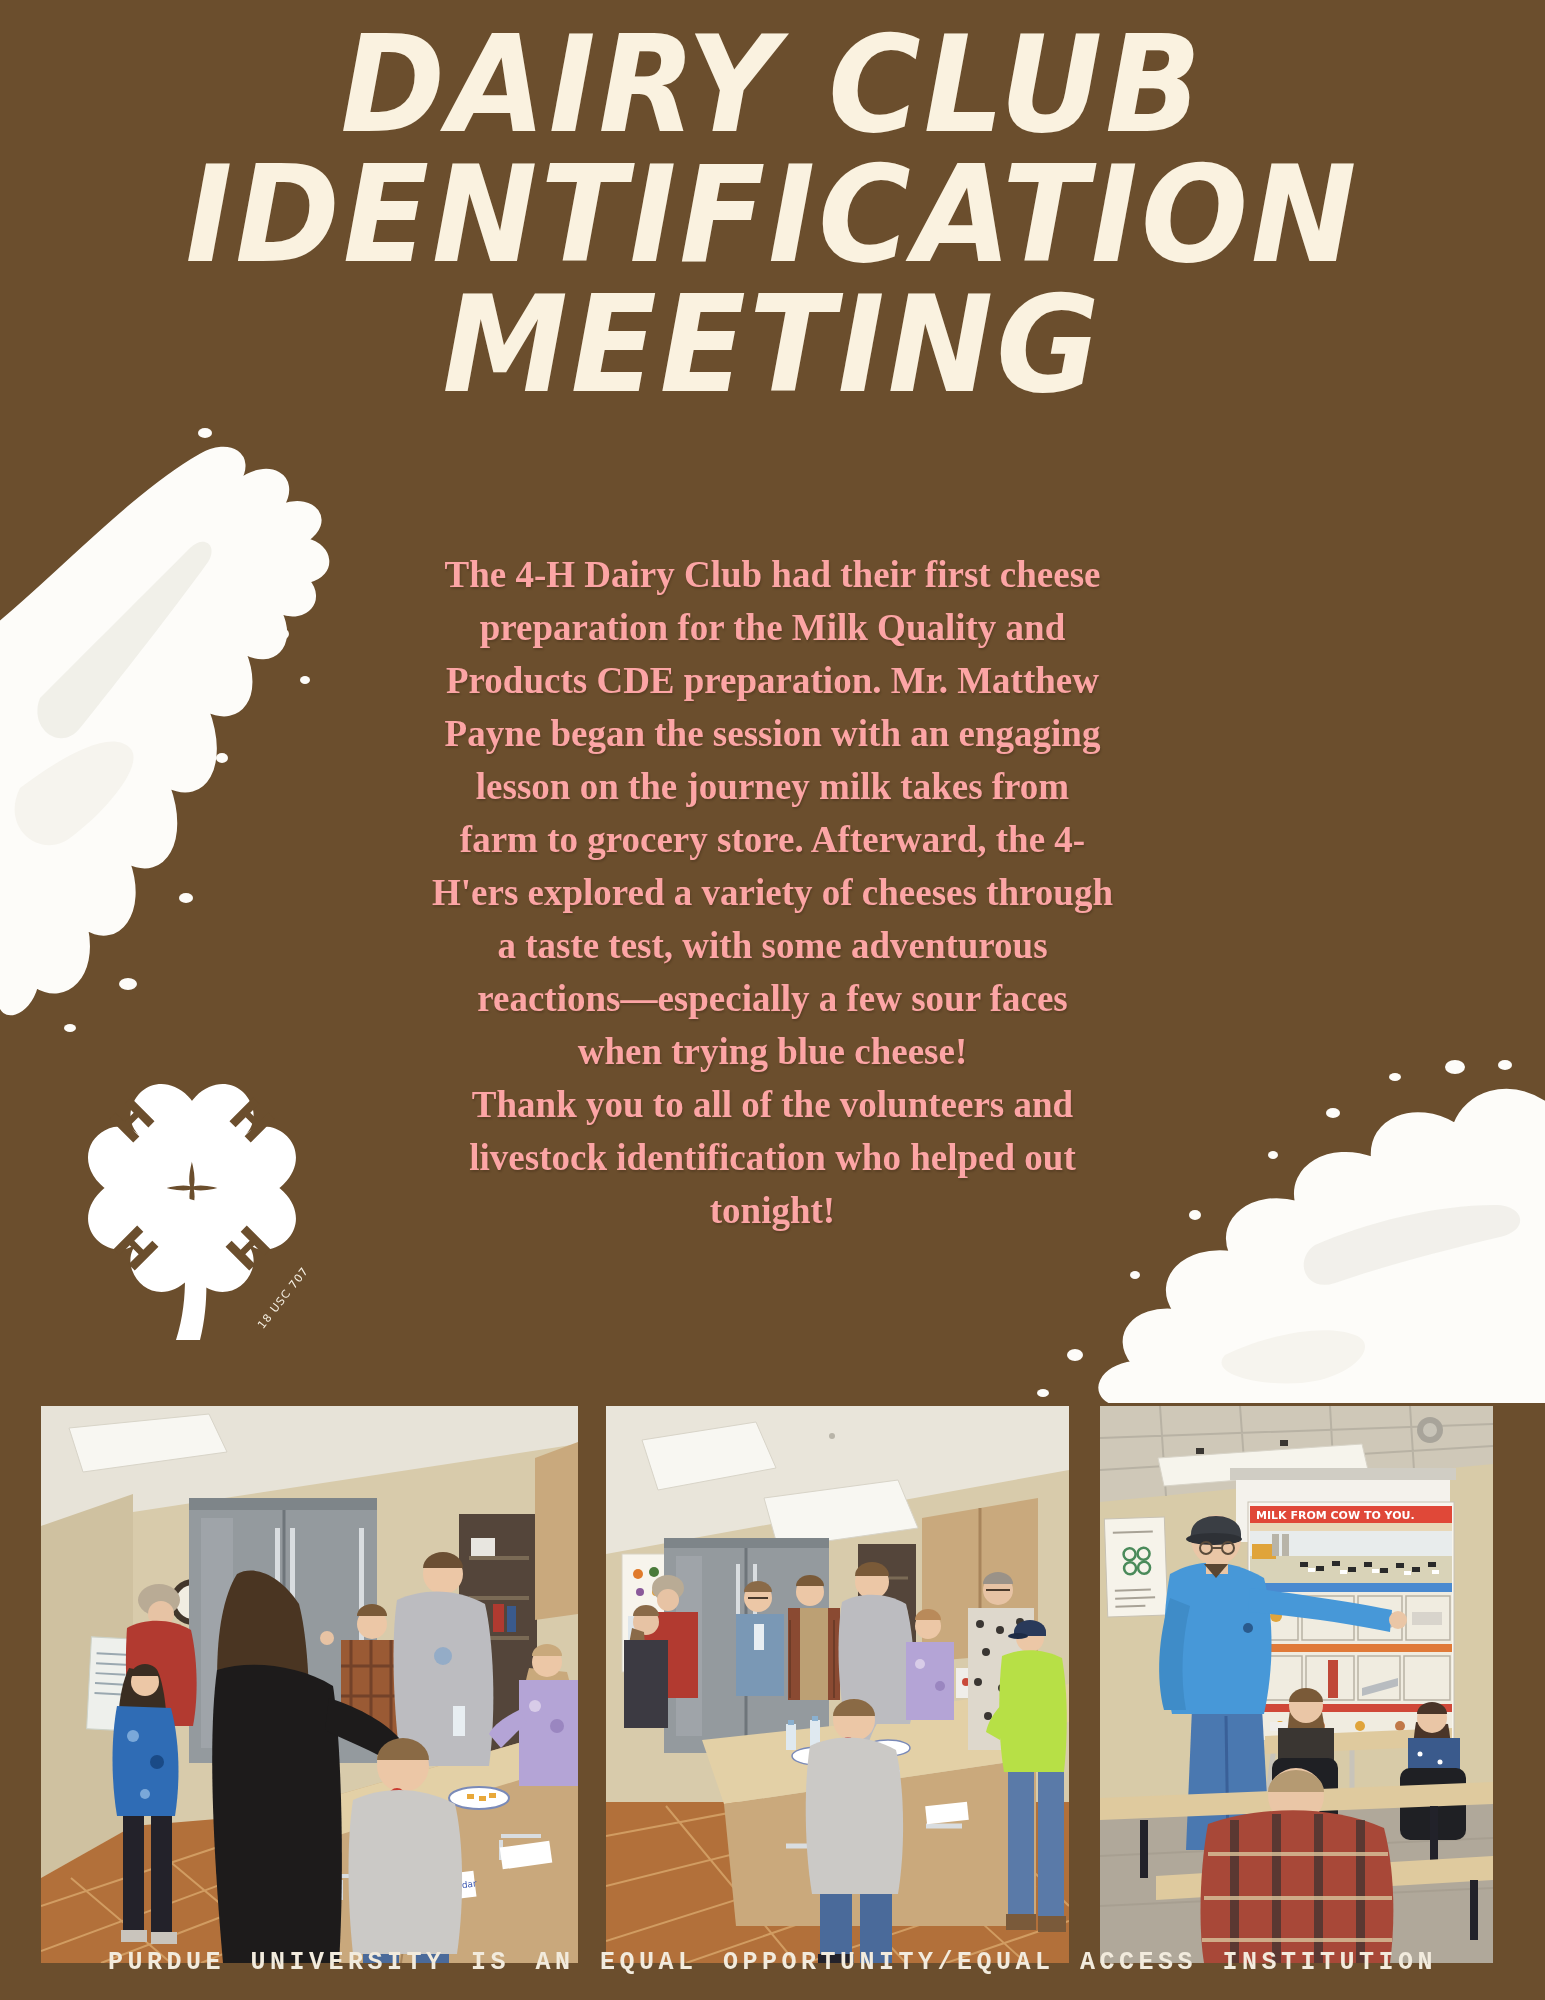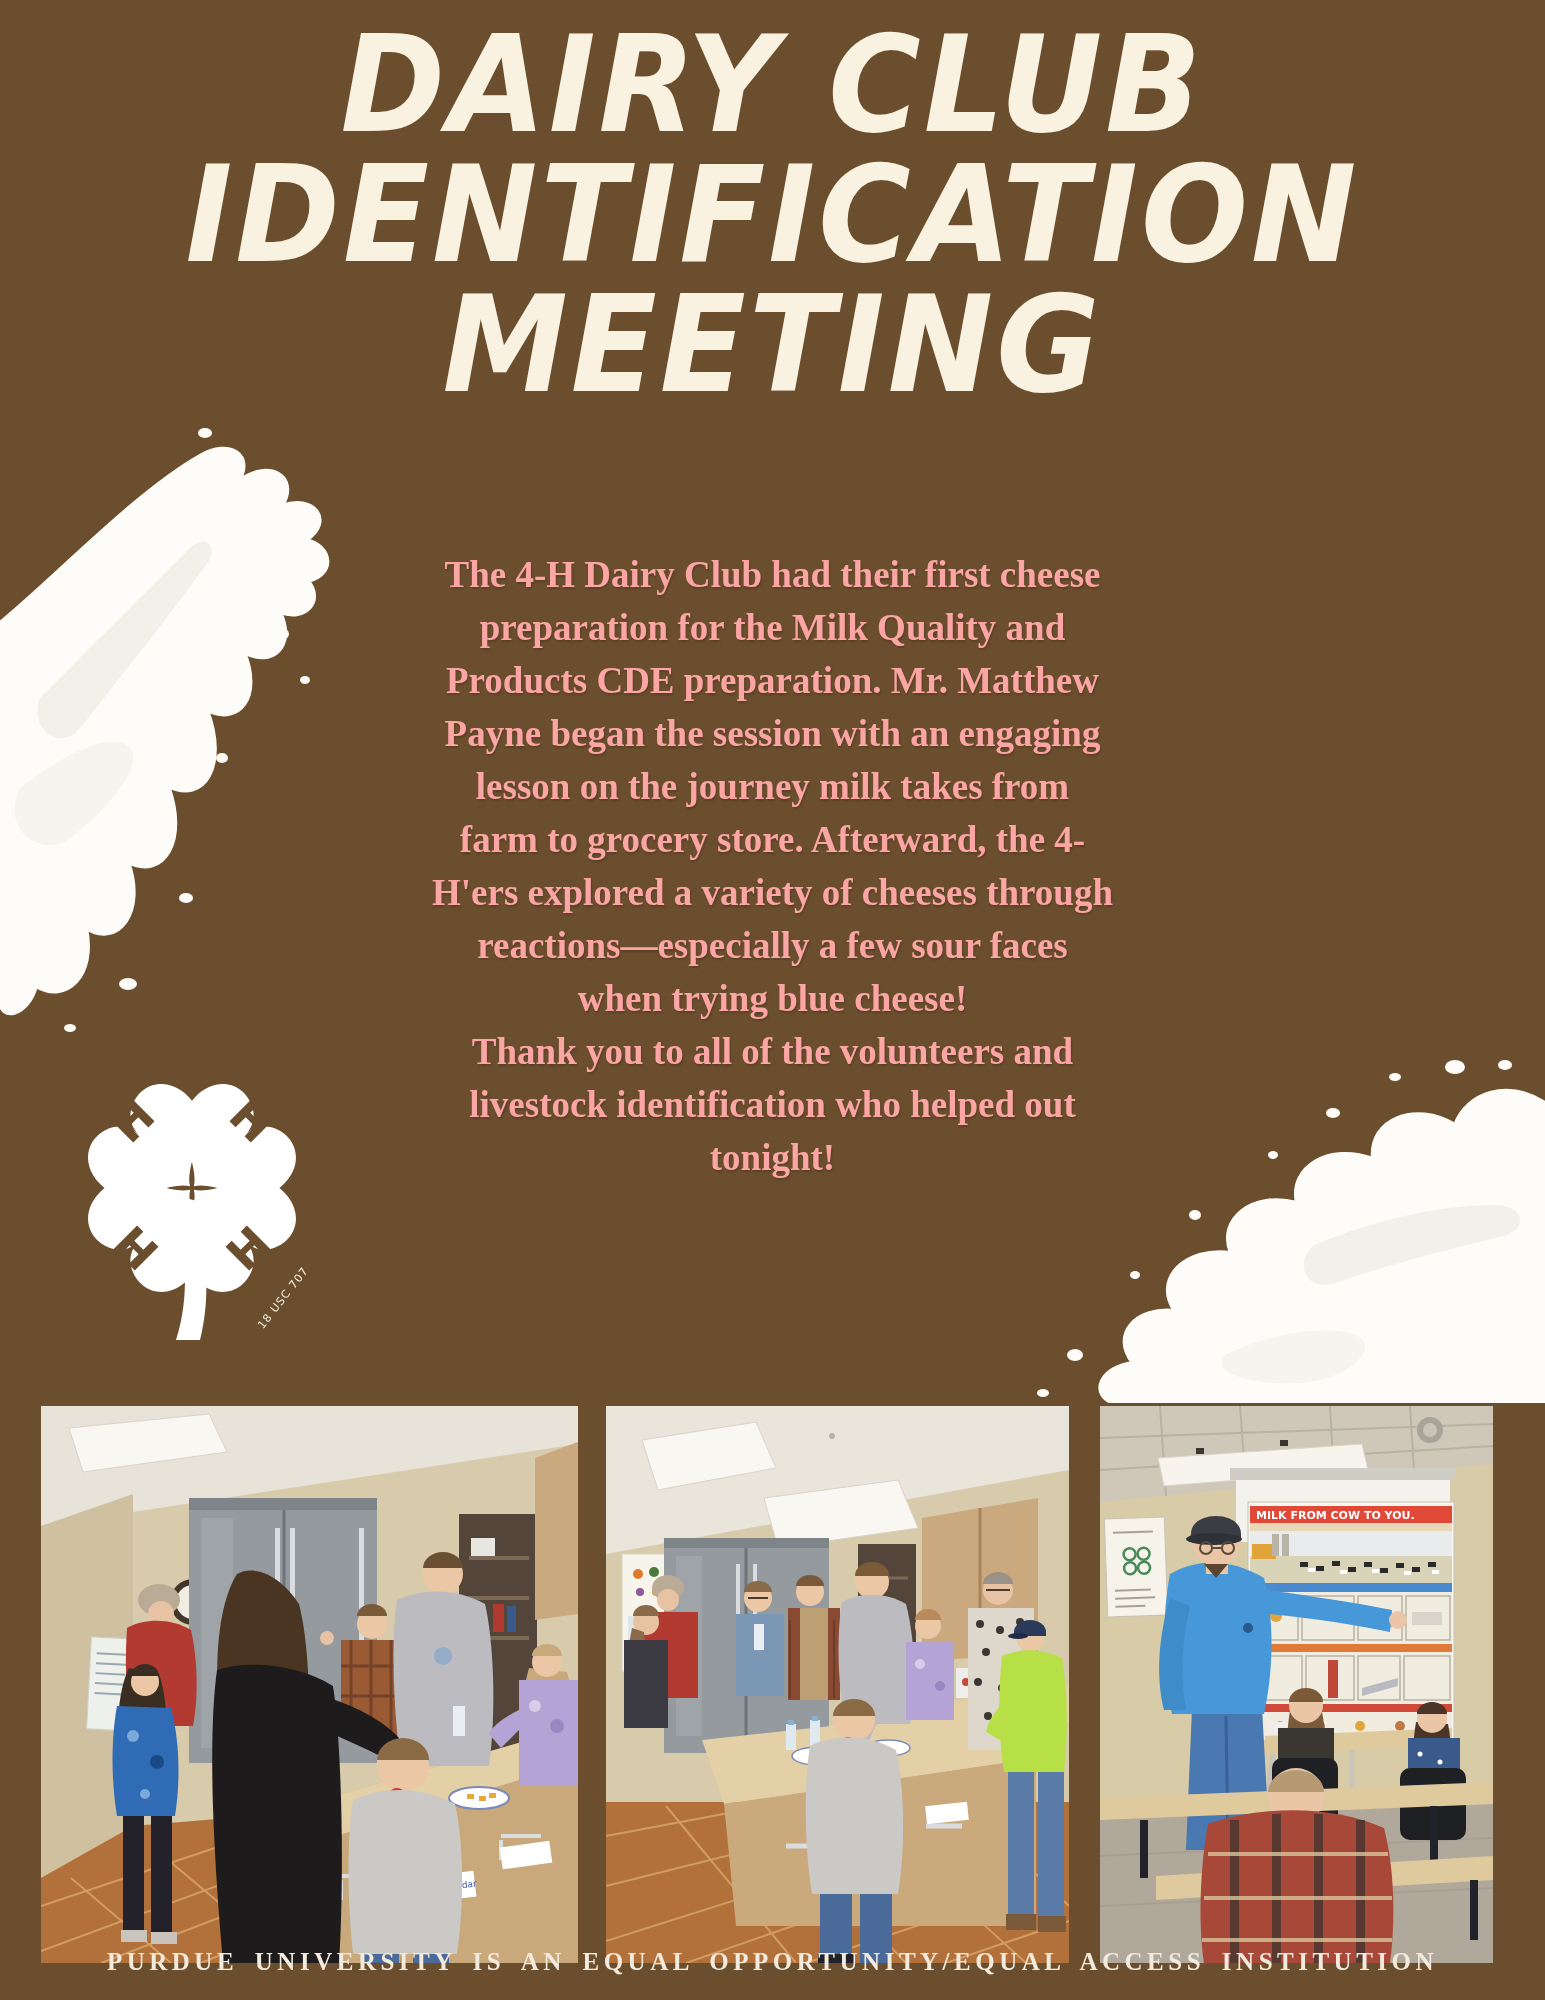--- a/index.html
+++ b/index.html
@@ -20,21 +20,21 @@
   .splash-right{position:absolute;right:0;top:1055px;width:650px;height:348px;z-index:1;}
   .clover{position:absolute;left:58px;top:1048px;width:268px;height:300px;z-index:2;}
   
   .photo{position:absolute;top:1406px;height:557px;z-index:2;}
   .photo svg{display:block;width:100%;height:100%;}
   #photo1{left:41px;width:537px;}
   #photo2{left:606px;width:463px;}
   #photo3{left:1100px;width:393px;}
   
   .footer{position:absolute;top:1948px;left:0;width:100%;text-align:center;z-index:4;}
-  .footer-text{font-family:Liberation Serif, serif;font-size:25px;font-weight:600;
+  .footer-text{font-family:Liberation Mono, monospace;font-size:25px;font-weight:600;
                color:#f2ebdd;letter-spacing:4.5px;word-spacing:6px;margin-top:46px;}
 </style>
 </head>
 <body>
 
 <div class="canvas">
 
   <div class="title">
     <div class="title-line">DAIRY CLUB</div>
     <div class="title-line">IDENTIFICATION</div>
@@ -99,20 +99,21 @@
   </svg>
 
   <div class="body-text">
     <div class="body-line">The 4-H Dairy Club had their first cheese</div>
     <div class="body-line">preparation for the Milk Quality and</div>
     <div class="body-line">Products CDE preparation. Mr. Matthew</div>
     <div class="body-line">Payne began the session with an engaging</div>
     <div class="body-line">lesson on the journey milk takes from</div>
     <div class="body-line">farm to grocery store. Afterward, the 4-</div>
     <div class="body-line">H'ers explored a variety of cheeses through</div>
+    <div class="body-line">a taste test, with some adventurous</div>
     <div class="body-line">reactions—especially a few sour faces</div>
     <div class="body-line">when trying blue cheese!</div>
     <div class="body-line">Thank you to all of the volunteers and</div>
     <div class="body-line">livestock identification who helped out</div>
     <div class="body-line">tonight!</div>
   </div>
 
   <svg class="clover" viewBox="0 0 268 300">
     <defs>
       <path id="leaf" d="M0,44 C -10,28 -46,24 -46,-4 C -46,-28 -25,-37 -9,-27 C -3,-23 0,-17 0,-10

